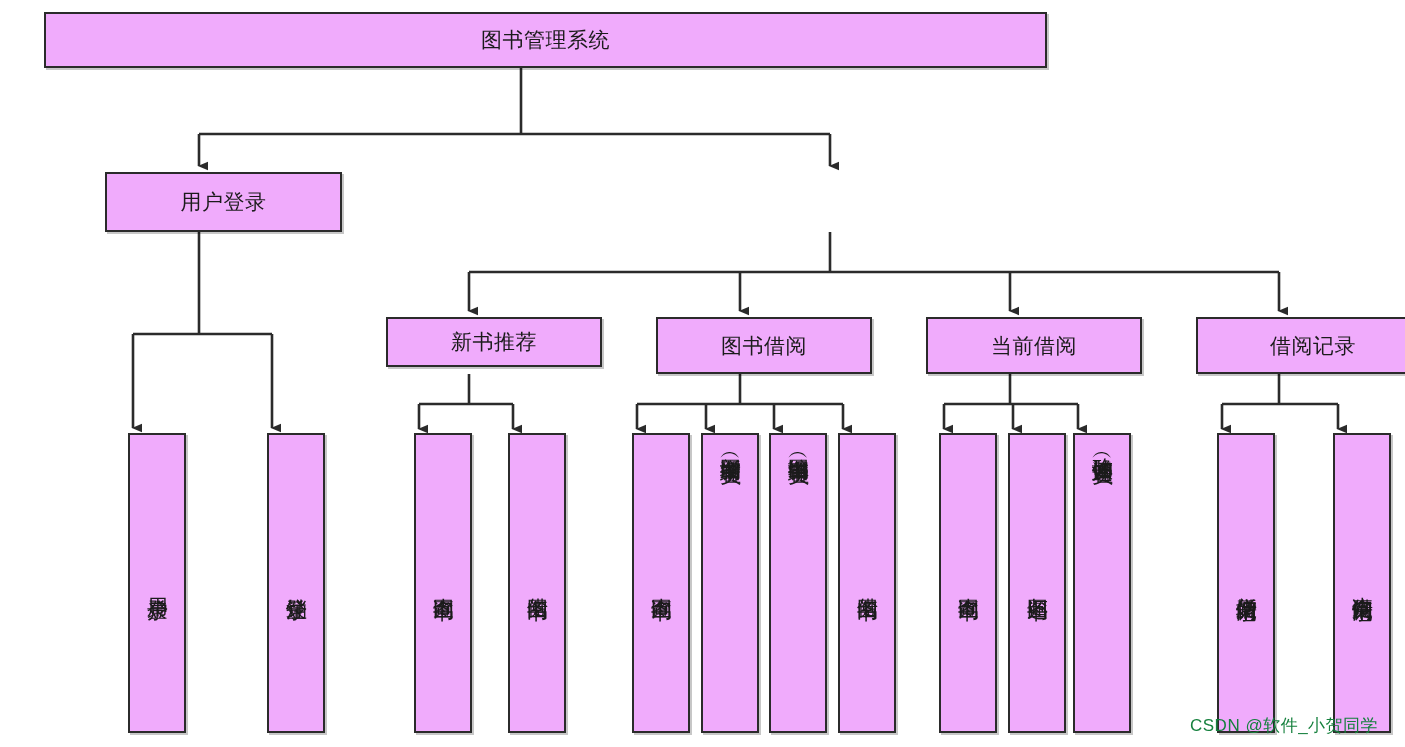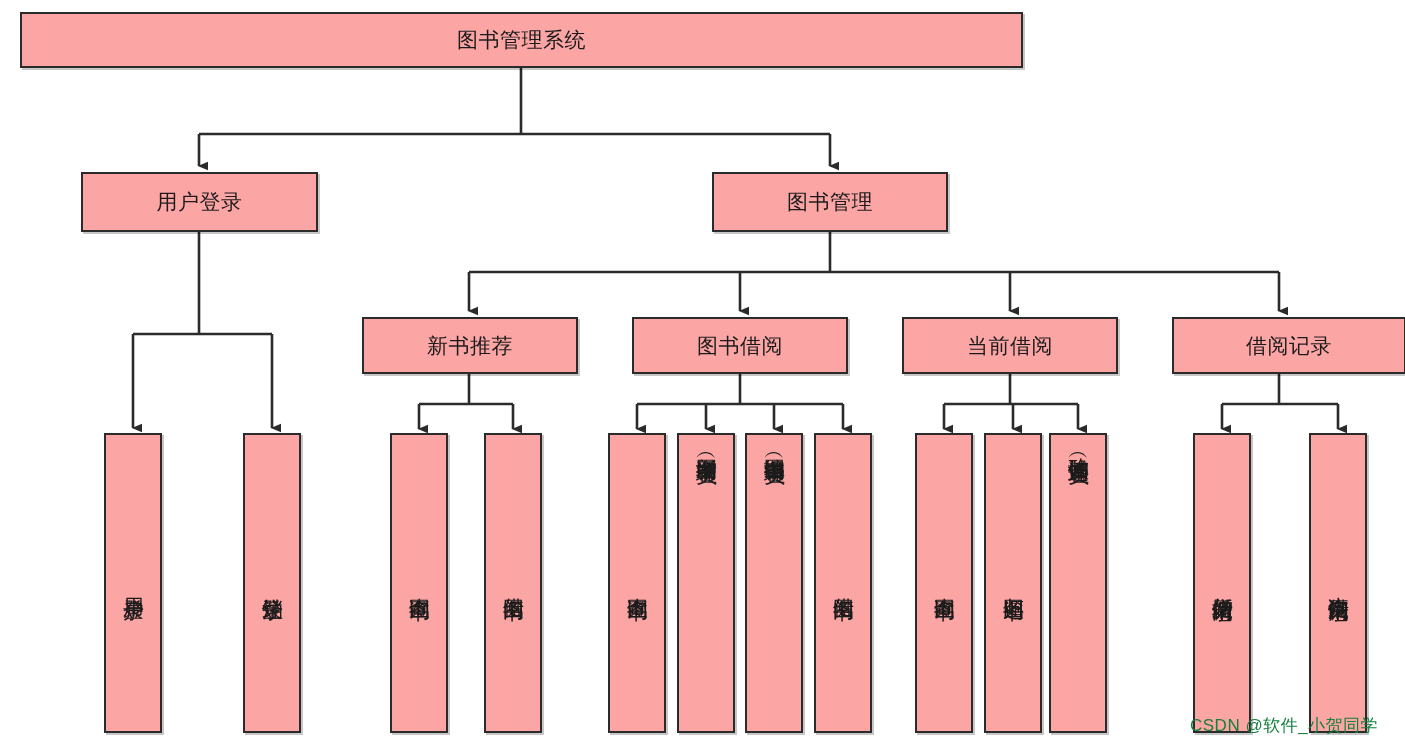--- a/index.html
+++ b/index.html
@@ -20,27 +20,28 @@
   svg#wires {
     position: absolute;
     left: 0;
     top: 0;
     width: 1405px;
     height: 747px;
   }
   .node {
     position: absolute;
     box-sizing: border-box;
-    background: #fca5a5;
+    background: #f0abfc;
     border: 2px solid #2b2b2b;
     box-shadow: 2px 2px 0 rgba(0,0,0,0.22);
     display: flex;
     align-items: center;
     justify-content: center;
     color: #1b1b1b;
+    margin-left: 24px;
   }
   .node.h {
     font-size: 21px;
     letter-spacing: 0.5px;
   }
   .node.v {
     align-items: flex-start;
     justify-content: center;
     padding-top: 6px;
   }
@@ -119,25 +120,22 @@
     </g>
   </svg>
 
   <div class="node h" style="left:20px; top:12px; width:1003px; height:56px;">
     <span>图书管理系统</span>
   </div>
 
   <div class="node h" style="left:81px; top:172px; width:237px; height:60px;">
     <span>用户登录</span>
   </div>
-  <div class="node h" style="left:712px; top:172px; width:236px; height:60px;">
-    <span>图书管理</span>
-  </div>
 
-  <div class="node h" style="left:362px; top:317px; width:216px; height:57px;">
+  <div class="node h" style="left:362px; top:317px; width:216px; height:50px;">
     <span>新书推荐</span>
   </div>
   <div class="node h" style="left:632px; top:317px; width:216px; height:57px;text-align:center;">
     <span>图书借阅</span>
   </div>
   <div class="node h" style="left:902px; top:317px; width:216px; height:57px;justify-content:center;">
     <span>当前借阅</span>
   </div>
   <div class="node h" style="left:1172px; top:317px; width:234px; height:57px;">
     <span>借阅记录</span>

